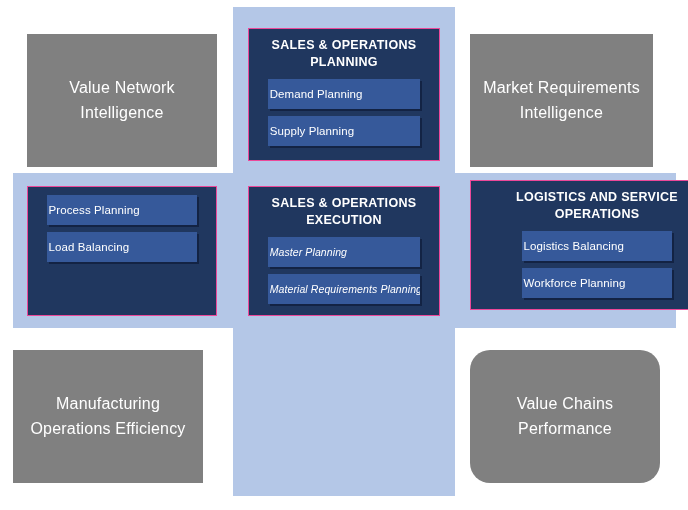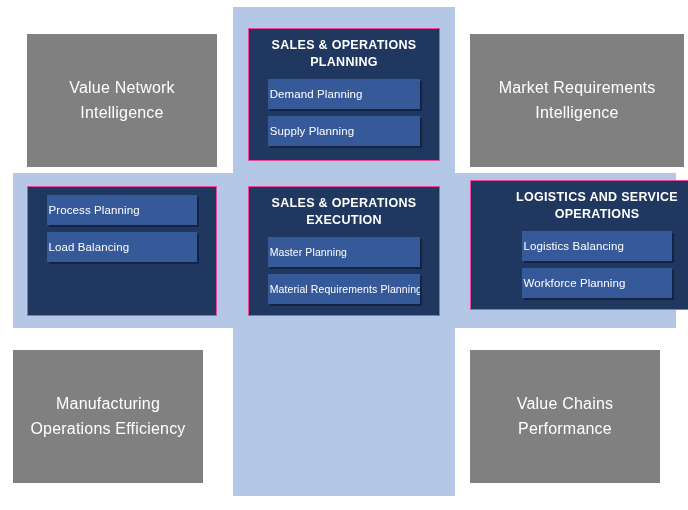--- a/index.html
+++ b/index.html
@@ -43,23 +43,23 @@
     justify-content: center;
     text-align: center;
     color: #ffffff;
     font-size: 16px;
     line-height: 1.55;
     letter-spacing: 0.2px;
   }
   .gray-box .gb-text { padding: 0 10px; }
 
   .gray-tl { left: 27px;  top: 34px;  width: 190px; height: 133px; }
-  .gray-tr { left: 470px; top: 34px;  width: 214px; height: 133px; }
+  .gray-tr { left: 470px; top: 34px;  width: 183px; height: 133px; }
   .gray-bl { left: 13px;  top: 350px; width: 190px; height: 133px; }
-  .gray-br { left: 470px; top: 350px; width: 190px; height: 133px; }
+  .gray-br { left: 470px; top: 350px; width: 190px; height: 133px; border-radius: 20px; }
 
   
   .module {
     position: absolute;
     background: #20375f;
     border: 1px solid #ec4899;
     box-sizing: border-box;
     padding: 8px 12px 10px 12px;
     display: flex;
     flex-direction: column;
@@ -95,21 +95,21 @@
     overflow: hidden;
   }
 
   
   .mod-sop       { left: 248px; top: 28px;  width: 192px; height: 133px; }
   .mod-mfg       { left: 27px;  top: 186px; width: 190px; height: 130px; }
   .mod-soe       { left: 248px; top: 186px; width: 192px; height: 130px; }
   .mod-log       { left: 470px; top: 180px; width: 222px; height: 130px; padding-left: 44px; }
   .mod-pac       { left: 248px; top: 343px; width: 192px; height: 133px; }
 
-  .mod-soe .module-btn { font-size: 10.5px; }
+  .mod-soe .module-btn { font-size: 10.5px; font-style: italic; }
 </style>
 </head>
 <body>
 
 <div id="canvas">
 
   <div class="band band-vertical"></div>
   <div class="band band-horizontal"></div>
 
   <div class="gray-box gray-tl">

